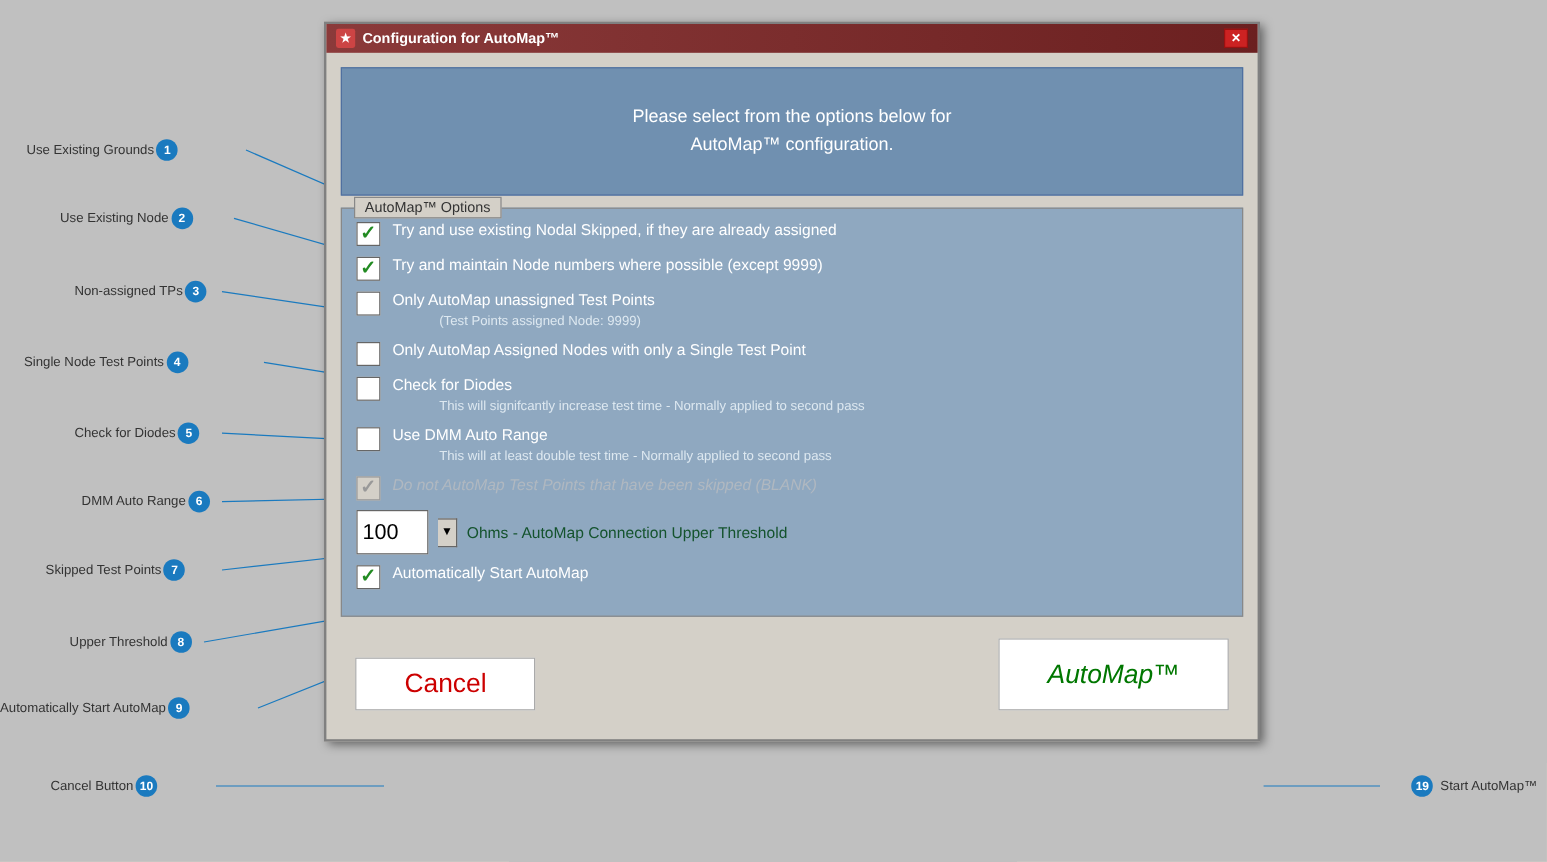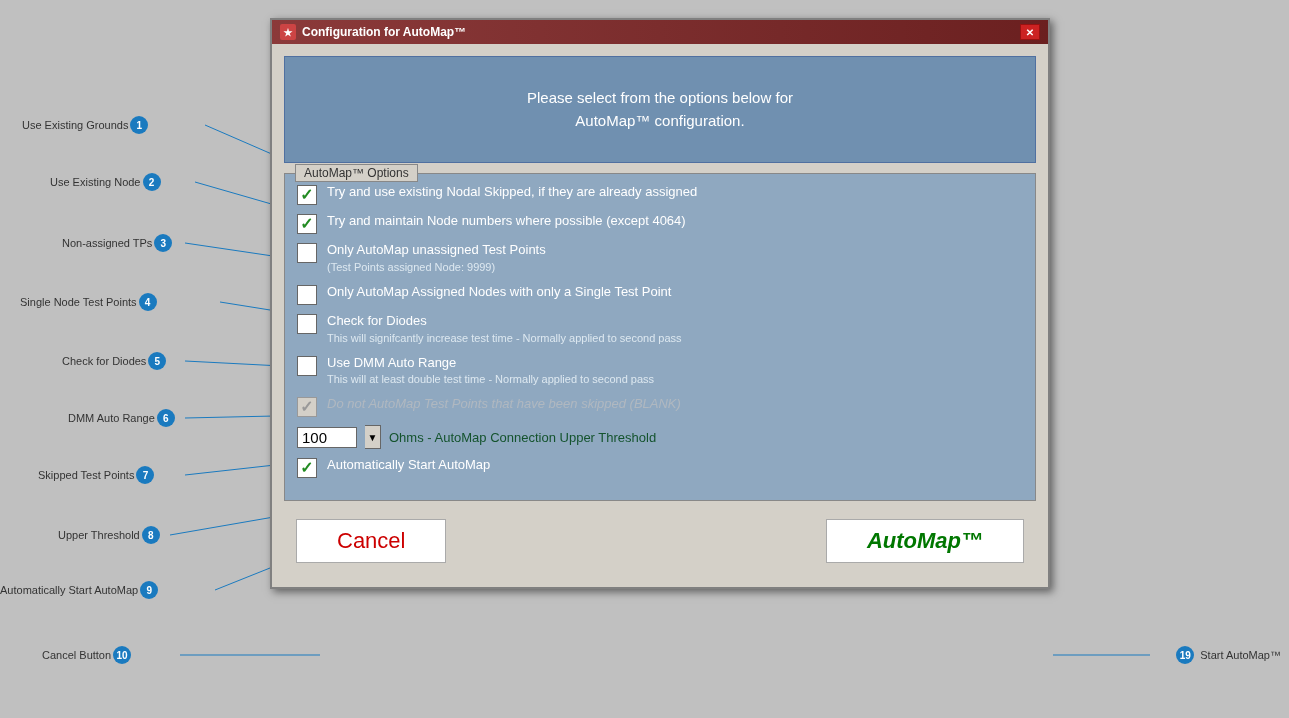--- a/index.html
+++ b/index.html
@@ -184,36 +184,37 @@
       font-size: 13px;
       line-height: 1.3;
     }
     .option-text.disabled-text {
       color: #b0b8c0;
       font-style: italic;
     }
     .option-subtext {
       font-size: 11px;
       color: #dde8f0;
+      margin-left: 39px;
     }
 
     
     .threshold-row {
       display: flex;
       align-items: center;
       gap: 8px;
       margin-bottom: 8px;
     }
     .threshold-input {
       width: 60px;
-      height: 21px;
+      height: 37px;
       border: 1px solid #666;
       background: white;
       padding: 2px 4px;
-      font-size: 15px;
+      font-size: 18px;
     }
     .threshold-dropdown {
       width: 16px;
       height: 24px;
       background: #d4d0c8;
       border: 1px solid #666;
       border-left: none;
       display: flex;
       align-items: center;
       justify-content: center;
@@ -232,31 +233,32 @@
       padding: 8px 12px 12px 12px;
     }
     .btn-cancel {
       background: white;
       border: 1px solid #aaa;
       padding: 8px 40px;
       font-size: 22px;
       color: #cc0000;
       cursor: pointer;
       font-family: inherit;
+      margin-top: 16px;
     }
     .btn-automap {
       background: white;
       border: 1px solid #aaa;
       padding: 8px 40px;
       font-size: 22px;
       color: #007700;
       cursor: pointer;
       font-family: inherit;
       font-style: italic;
-      font-weight: bold;
+      font-weight: normal;
     }
 
     
     svg.annotation-lines {
       position: absolute;
       top: 0;
       left: 0;
       width: 1289px;
       height: 718px;
       pointer-events: none;
@@ -372,21 +374,21 @@
         <div class="option-text">
           Try and use existing Nodal Skipped, if they are already assigned
         </div>
       </div>
 
       <div class="option-row">
         <div class="checkbox-box checked-green">
           <span class="checkmark-green">✓</span>
         </div>
         <div class="option-text">
-          Try and maintain Node numbers where possible (except 4064)
+          Try and maintain Node numbers where possible (except 9999)
         </div>
       </div>
 
       <div class="option-row">
         <div class="checkbox-box">
         </div>
         <div class="option-text">
           Only AutoMap unassigned Test Points<br>
           <span class="option-subtext">(Test Points assigned Node: 9999)</span>
         </div>

